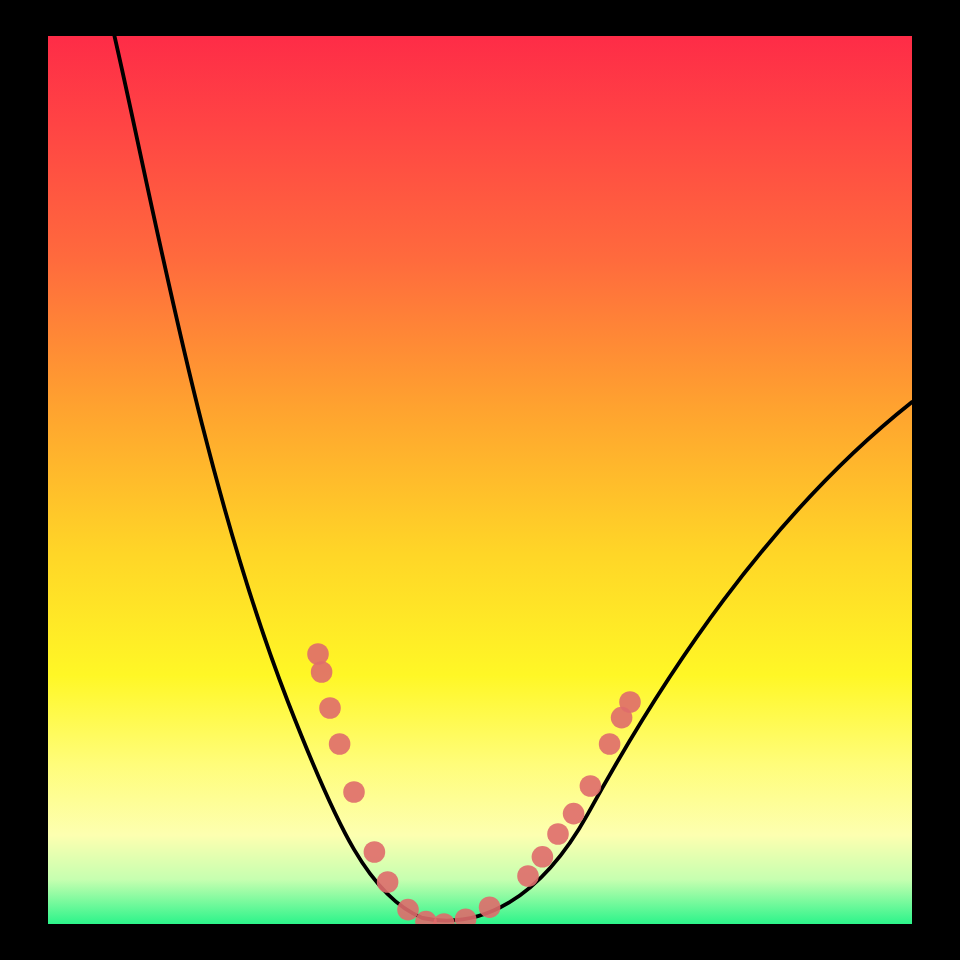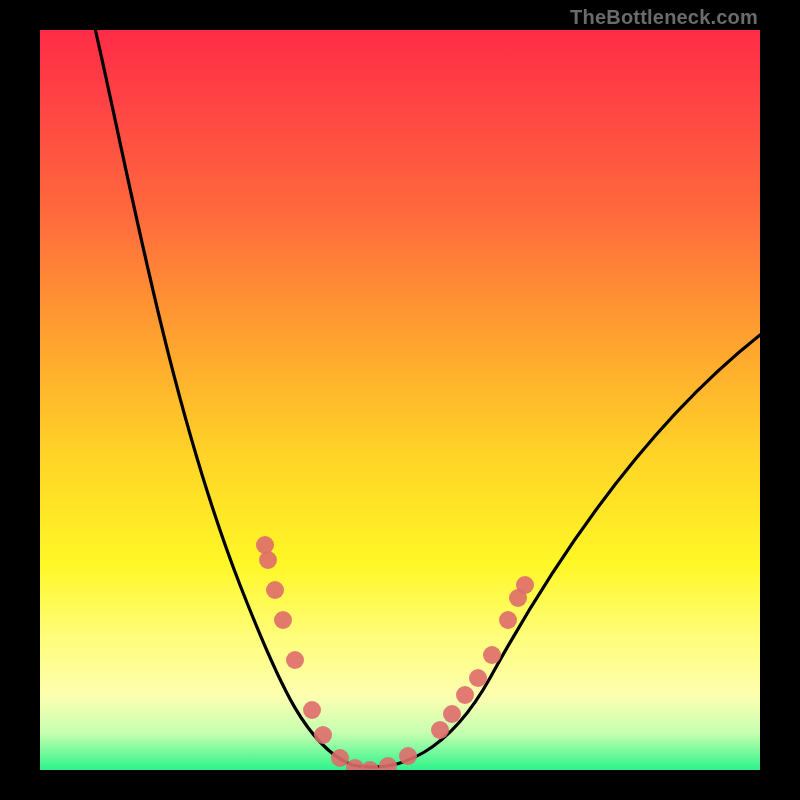--- a/index.html
+++ b/index.html
@@ -65,21 +65,20 @@
   }
   circle.marker {
     fill: #df6b6c;
     fill-opacity: 0.9;
   }
 </style>
 </head>
 <body>
 
 <div class="frame">
-  <div class="attrib">TheBottleneck.com</div>
 
   <div class="plot">
     <svg class="curve" viewBox="0 0 720 740" preserveAspectRatio="none">
       <path class="line" d="M 54 -6 C 86 131, 128 370, 200 555 C 241 660, 268 717, 312 735 C 360 745, 410 720, 450 648 C 512 535, 600 400, 720 305"></path>
       <g id="markers">
           <circle class="marker" cx="225" cy="515" r="9"></circle>
           <circle class="marker" cx="228" cy="530" r="9"></circle>
           <circle class="marker" cx="235" cy="560" r="9"></circle>
           <circle class="marker" cx="243" cy="590" r="9"></circle>
           <circle class="marker" cx="255" cy="630" r="9"></circle>

